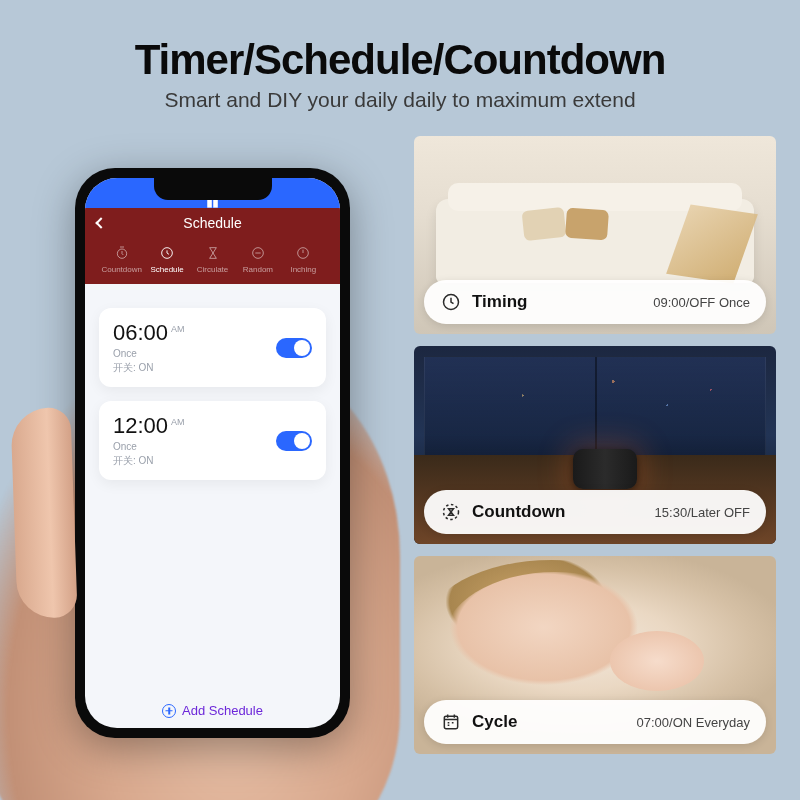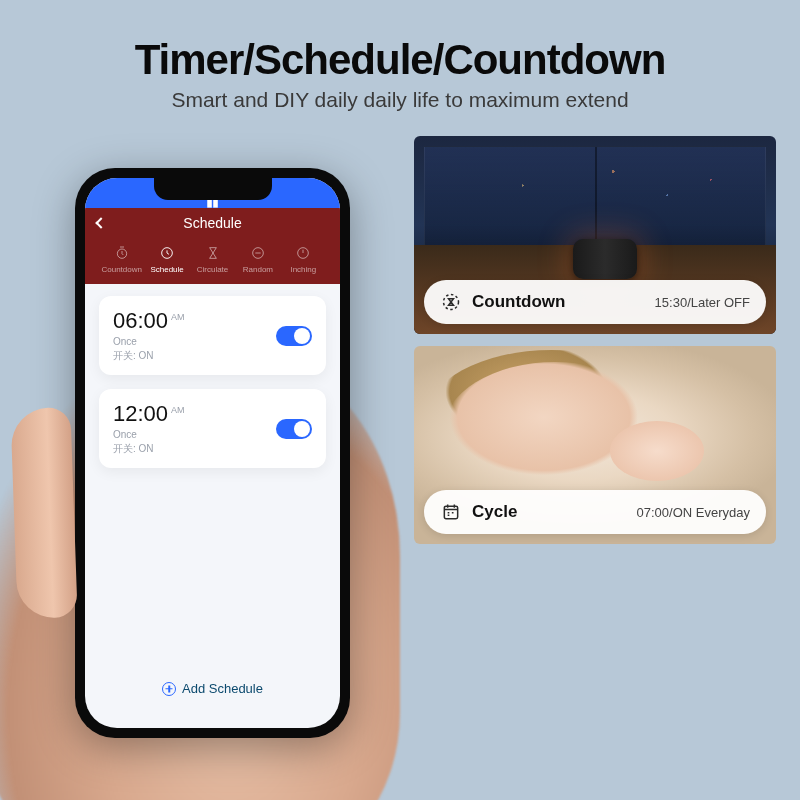--- a/index.html
+++ b/index.html
@@ -153,20 +153,21 @@
   }
   .card {
     background: #fff;
     border-radius: 12px;
     padding: 12px 14px;
     margin-bottom: 14px;
     box-shadow: 0 4px 14px rgba(0,0,0,0.06);
     display: flex;
     justify-content: space-between;
     align-items: center;
+    margin-top: 12px;
   }
   .time-row {
     display: flex;
     align-items: flex-start;
     gap: 3px;
   }
   .time {
     font-size: 22px;
     font-weight: 400;
     color: #111;
@@ -193,24 +194,24 @@
     position: absolute;
     right: 2px;
     top: 2px;
     width: 16px;
     height: 16px;
     border-radius: 50%;
     background: #fff;
   }
   .add-schedule {
     position: absolute;
-    bottom: 32px;
+    bottom: 10px;
     left: 0; right: 0;
     text-align: center;
-    color: #0c4a6e;
+    color: #6d28d9;
     font-size: 13px;
     font-weight: 500;
     display: flex;
     align-items: center;
     justify-content: center;
     gap: 6px;
   }
   .plus-circle {
     width: 14px;
     height: 14px;
@@ -341,21 +342,21 @@
     font-size: 13px;
     color: #444;
     font-weight:500;
   }
 </style>
 </head>
 <body>
 
 <div class="header">
   <div class="title">Timer/Schedule/Countdown</div>
-  <div class="subtitle">Smart and DIY daily daily life to maximum extend</div>
+  <div class="subtitle">Smart and DIY your daily daily to maximum extend</div>
 </div>
 
 <div class="content">
 
   <div class="hand-phone">
     <div class="hand"></div>
     <div class="phone">
       <div class="screen">
         <div class="notch"></div>
         <div class="status-bar">
@@ -444,20 +445,38 @@
           <span class="plus-circle"></span>
           <span>Add Schedule</span>
         </div>
       </div>
     </div>
     <div class="thumb"></div>
   </div>
 
   <div class="panels">
 
+    <div class="panel panel1">
+      <div class="panel-bg">
+        <div class="sofa"></div>
+        <div class="pillow a"></div>
+        <div class="pillow b"></div>
+        <div class="throw"></div>
+      </div>
+      <div class="pill">
+        <span class="ic">
+          <svg viewBox="0 0 24 24" width="20" height="20" fill="none" stroke="currentColor" stroke-width="1.8">
+              <circle cx="12" cy="12" r="9"></circle>
+              <path d="M12 7v5l3 2"></path>
+            </svg>
+        </span>
+        <span class="label">Timing</span>
+        <span class="val">09:00/OFF Once</span>
+      </div>
+    </div>
 
     <div class="panel panel2">
       <div class="panel-bg">
         <div class="window-frame"></div>
         <div class="floor-glow"></div>
         <div class="heater"></div>
       </div>
       <div class="pill">
         <span class="ic">
           <svg viewBox="0 0 24 24" width="20" height="20" fill="none" stroke="currentColor" stroke-width="1.8">

